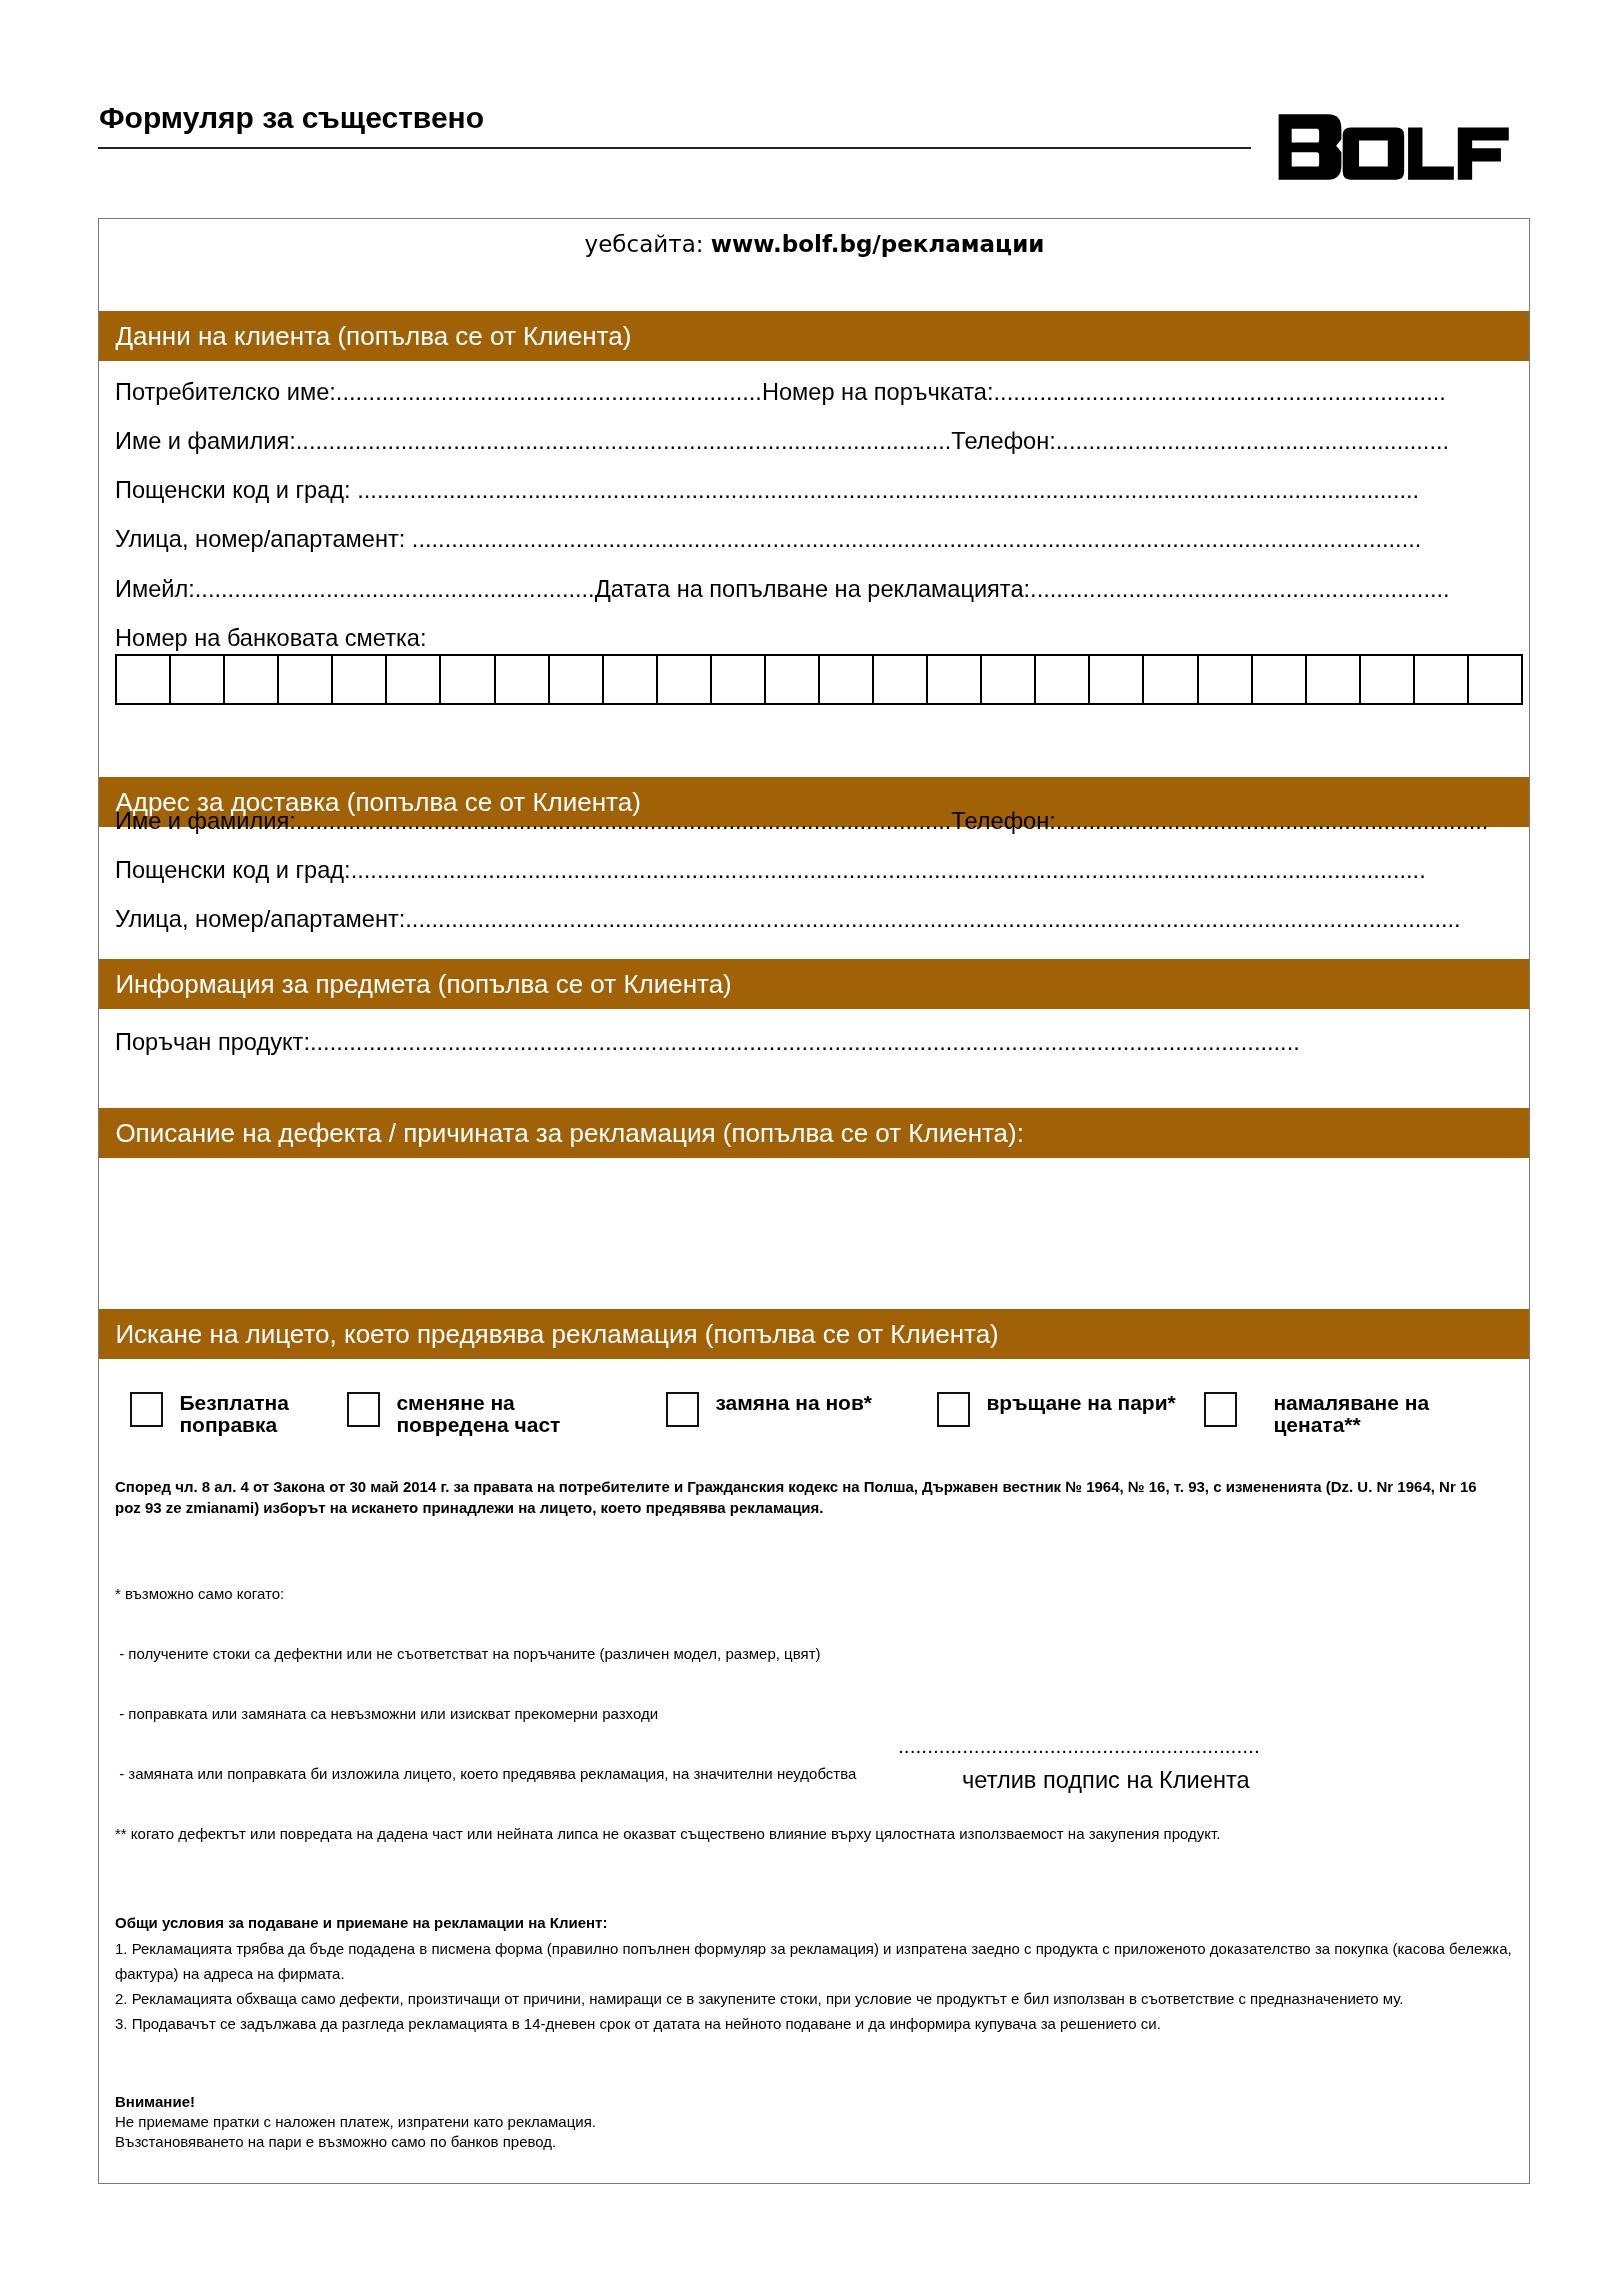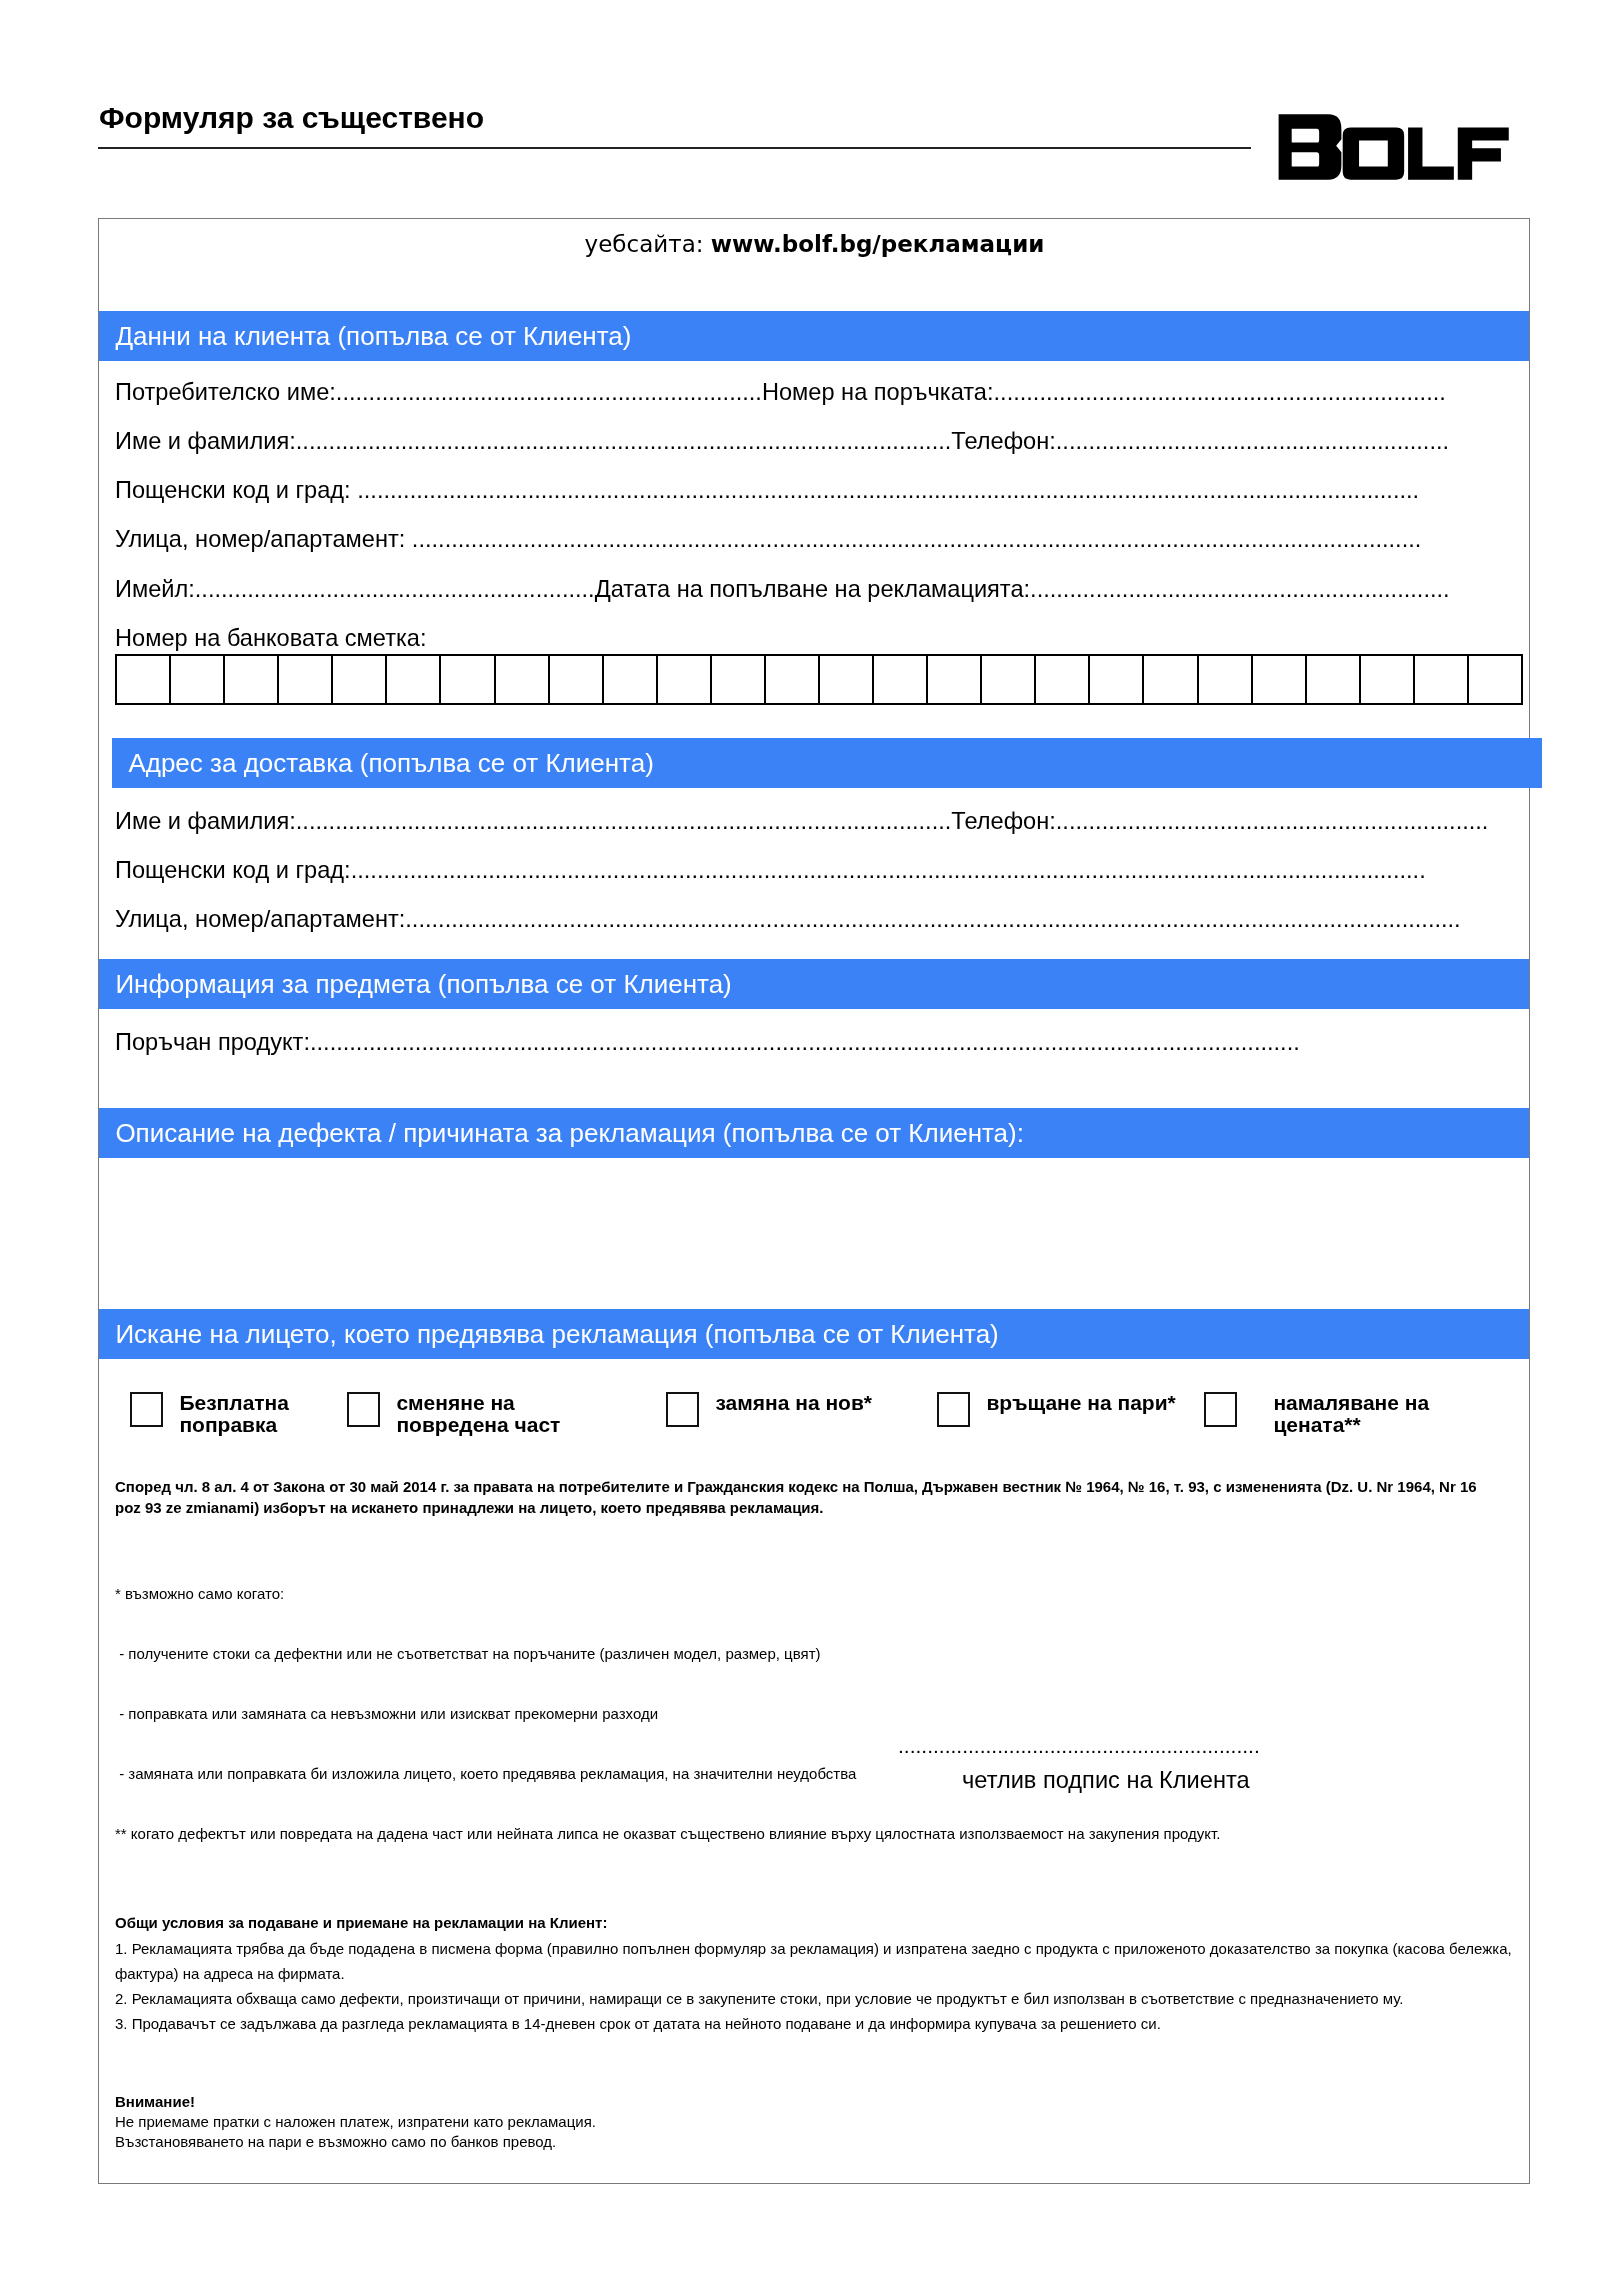--- a/index.html
+++ b/index.html
@@ -6,21 +6,21 @@
   body { width: 1623px; height: 2295px; position: relative; overflow: hidden;
          font-family: "Liberation Sans", sans-serif; color: #000; }
   .abs { position: absolute; }
   .title { left: 99px; top: 101px; font-size: 30px; font-weight: bold; white-space: nowrap; }
   .title-rule { left: 98px; top: 147px; width: 1153px; height: 2px; background: #222; }
   .logo { left: 1277px; top: 113px; width: 236px; height: 68px; }
   .frame { left: 98px; top: 218px; width: 1432px; height: 1966px; border: 1.3px solid #7a7a7a; box-sizing: border-box; }
   .info { left: 98px; top: 230px; width: 1433px; text-align: center; font-size: 23px; line-height: 29px;
           font-family: "DejaVu Sans", sans-serif; }
   .info b { font-weight: bold; }
-  .sec-head { left: 99px; width: 1430px; height: 50px; background: #3b82f6; color: #fff; font-size: 26px;
+  .sec-head { left: 99px; width: 1430px; height: 50px; background: #a16207; color: #fff; font-size: 26px;
               box-sizing: border-box; padding-left: 16.4px; line-height: 50px; white-space: nowrap; }
   .field { left: 115px; font-size: 23.6px; white-space: nowrap; line-height: 29px; overflow: hidden; }
   .dots { letter-spacing: 0px; }
   .grid { left: 115px; top: 654px; width: 1408px; height: 51px; display: flex;
           border: 2.6px solid #000; box-sizing: border-box; }
   .cell { flex: 1; border-right: 2px solid #000; height: 100%; box-sizing: border-box; }
   .cell:last-child { border-right: none; }
   .cb-wrap { top: 1392px; display: flex; align-items: flex-start; }
   .cb { width: 33px; height: 35px; border: 2px solid #111; box-sizing: border-box; margin-right: 16.4px; margin-top: 0px; background: #fff; }
   .cb-label { font-size: 21px; font-weight: bold; line-height: 22px; white-space: pre-line; }
@@ -102,21 +102,21 @@
     <div class="cell"></div>
     <div class="cell"></div>
     <div class="cell"></div>
     <div class="cell"></div>
     <div class="cell"></div>
     <div class="cell"></div>
     <div class="cell"></div>
     <div class="cell"></div>
   </div>
 
-<div class="abs sec-head" style="top:738px;margin-left:13px;">Адрес за доставка (попълва се от Клиента)</div>
+<div class="abs sec-head" style="top:777px;">Адрес за доставка (попълва се от Клиента)</div>
 
 <div class="abs field" style="top:807px; width:1413px;">
   <span>Име и фамилия:</span><span class="dots">....................................................................................................</span><span>Телефон:</span><span class="dots">..................................................................</span>
 </div>
 
 <div class="abs field" style="top:856px; width:1413px;">
   <span>Пощенски код и град:</span><span class="dots">....................................................................................................................................................................</span>
 </div>
 
 <div class="abs field" style="top:905px; width:1413px;">

